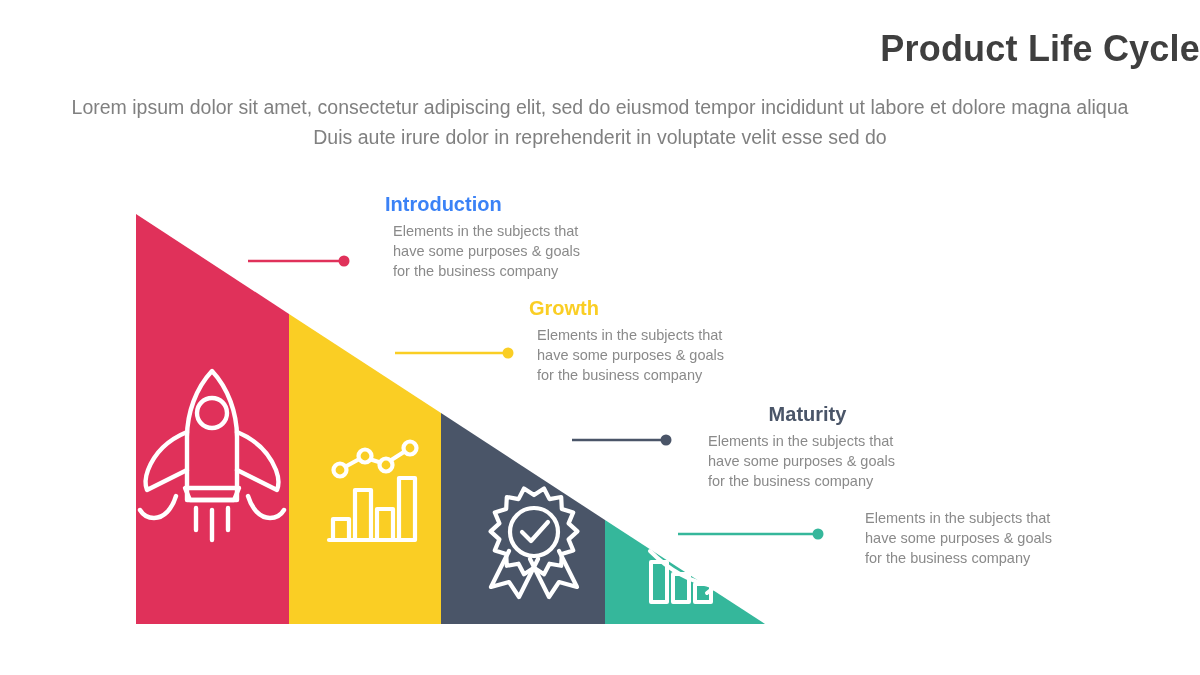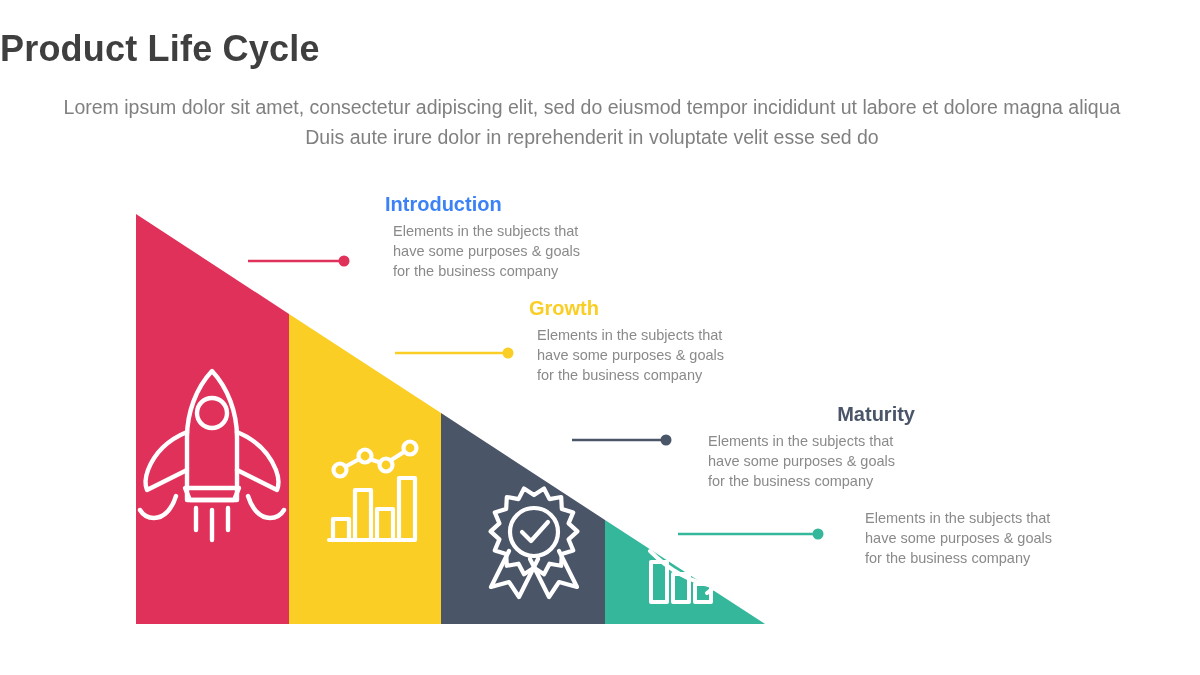--- a/index.html
+++ b/index.html
@@ -13,31 +13,31 @@
     font-family: "Liberation Sans", sans-serif;
     overflow: hidden;
     position: relative;
   }
 
   #page-title {
     position: absolute;
     top: 28px;
     left: 0;
     width: 1200px;
-    text-align: left;
+    text-align: right;
     font-size: 36px;
     font-weight: bold;
     color: #3f3f3f;
     letter-spacing: 0.2px;
   }
 
   #page-subtitle {
     position: absolute;
     top: 92px;
-    left: 42px;
+    left: 50px;
     width: 1100px;
     text-align: center;
     font-size: 19.5px;
     line-height: 30px;
     color: #808080;
     font-weight: 400;
   }
 
   
   #diagram {
@@ -70,21 +70,21 @@
     color: #8a8a8a;
     white-space: pre-line;
     margin-left: 8px;
   }
 
   .block-0 { left: 385px; top: 193px; width: 215px; text-align: left; }
   .block-1 { left: 529px; top: 297px; width: 215px; text-align: left; }
   .block-2 { left: 700px; top: 403px; width: 215px; text-align: right; }
   .block-3 { left: 857px; top: 508px; width: 215px; text-align: left; }
 
-  .block-2 .info-title { text-align: right; }
+  .block-2 .info-title { text-align: center; }
   .block-2 .info-desc  { text-align: left; }
 </style>
 </head>
 <body>
 
 <div id="page-title">Product Life Cycle</div>
 <div id="page-subtitle">Lorem ipsum dolor sit amet, consectetur adipiscing elit, sed do eiusmod tempor incididunt ut labore et dolore magna aliqua Duis aute irure dolor in reprehenderit in voluptate velit esse sed do</div>
 
 <div id="diagram">
 

